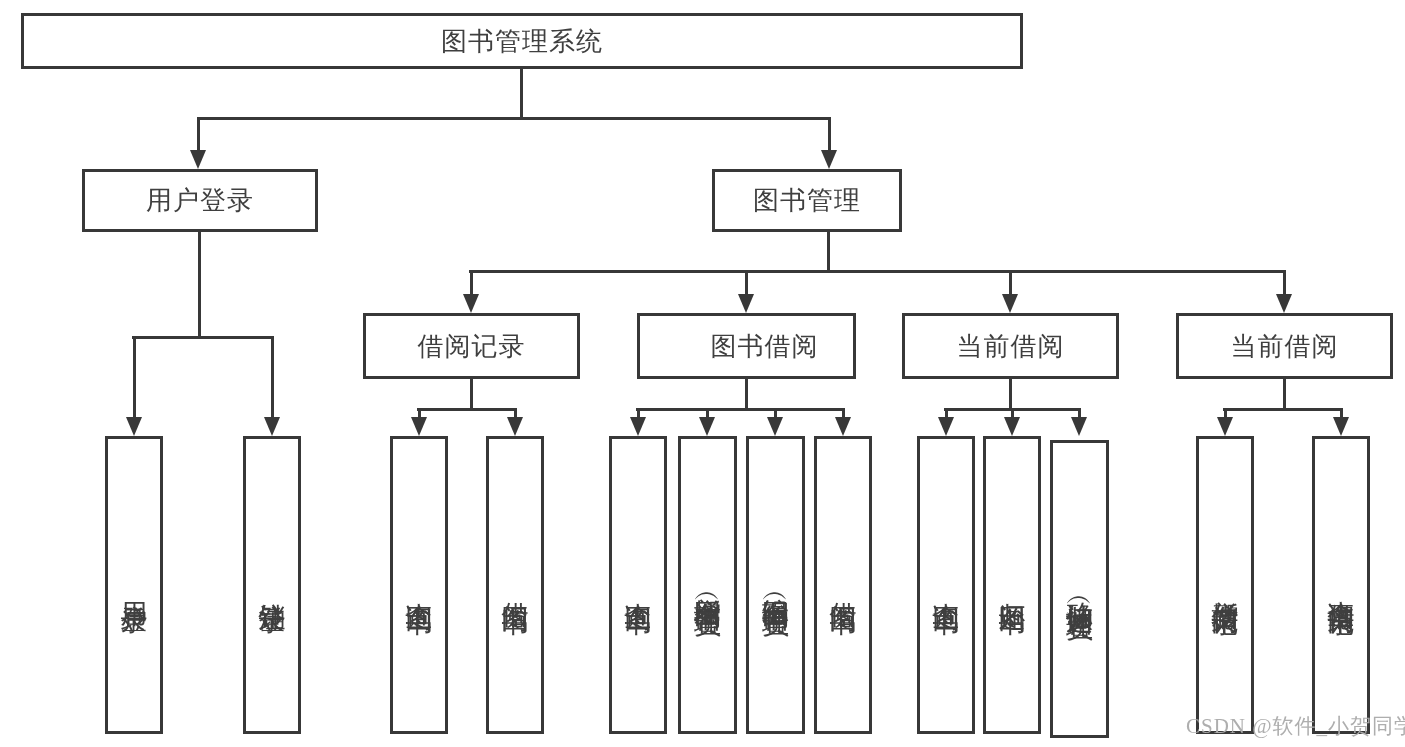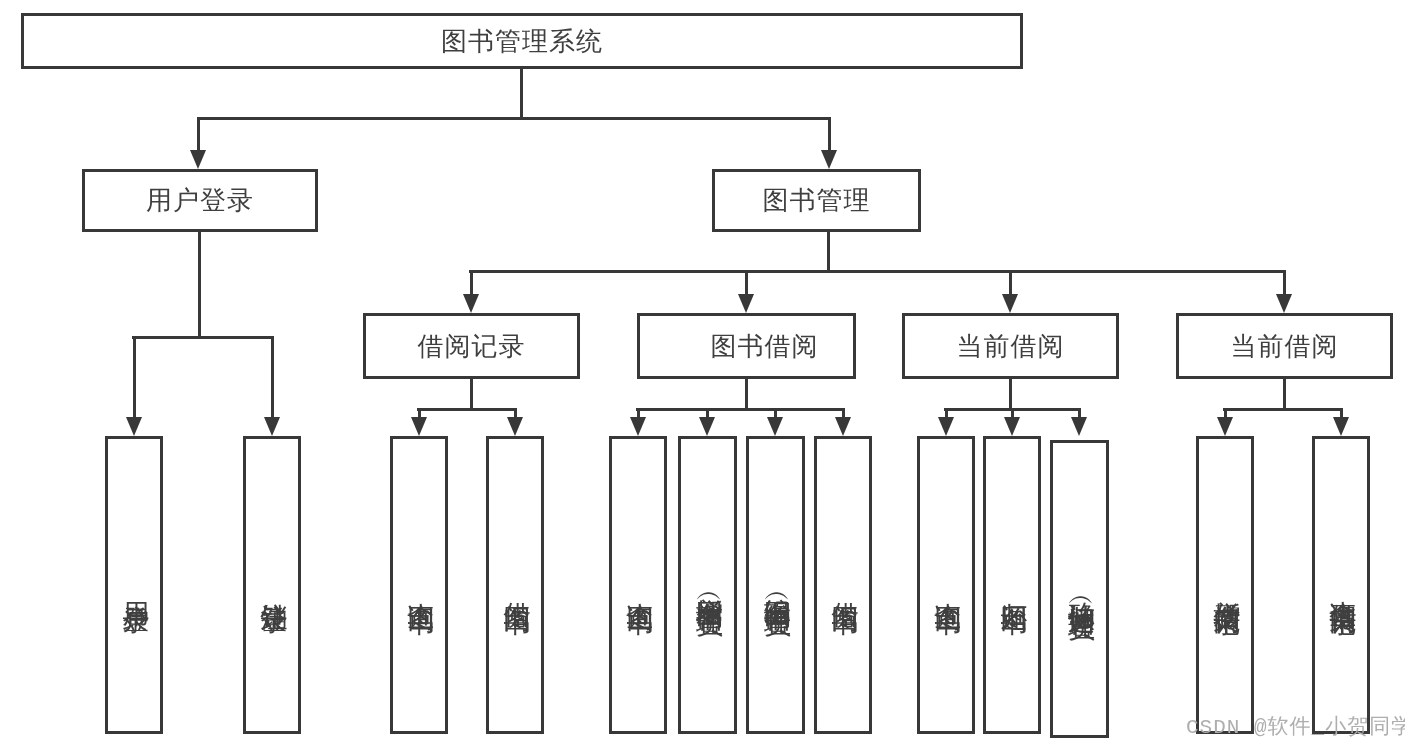--- a/index.html
+++ b/index.html
@@ -1,20 +1,20 @@
 <!DOCTYPE html>
 <html><head>
 <meta charset="utf-8">
 <style>
   html,body{margin:0;padding:0;background:#ffffff;}
   #canvas{
     position:relative;
     width:1405px;height:747px;
     background:#ffffff;
-    font-family:Liberation Mono, monospace;
+    font-family:Liberation Serif, serif;
     overflow:hidden;
   }
   
   .node{
     position:absolute;
     box-sizing:border-box;
     border:3px solid #383838;
     background:#ffffff;
     display:flex;align-items:center;justify-content:center;
     font-size:26px;color:#3f3f3f;
@@ -63,21 +63,21 @@
 <div id="canvas">
 
   <div class="node" style="left:21px;top:13px;width:1002px;height:56px;">图书管理系统</div>
 
   <div class="v" style="left:520px;top:69px;height:48px;"></div>
   <div class="h" style="left:197px;top:117px;width:634px;"></div>
   <div class="arrow" style="left:190px;top:117px;height:52px;"></div>
   <div class="arrow" style="left:821px;top:117px;height:52px;"></div>
 
   <div class="node" style="left:82px;top:169px;width:236px;height:63px;">用户登录</div>
-  <div class="node" style="left:712px;top:169px;width:209px;height:63px;">图书管理</div>
+  <div class="node" style="left:712px;top:169px;width:190px;height:63px;">图书管理</div>
 
   <div class="v" style="left:198px;top:232px;height:104px;"></div>
   <div class="h" style="left:132px;top:336px;width:141px;"></div>
   <div class="arrow" style="left:126px;top:336px;height:100px;"></div>
   <div class="arrow" style="left:264px;top:336px;height:100px;"></div>
 
   <div class="v" style="left:827px;top:232px;height:38px;"></div>
   <div class="h" style="left:469px;top:270px;width:816px;"></div>
   <div class="arrow" style="left:463px;top:270px;height:43px;"></div>
   <div class="arrow" style="left:738px;top:270px;height:43px;"></div>

